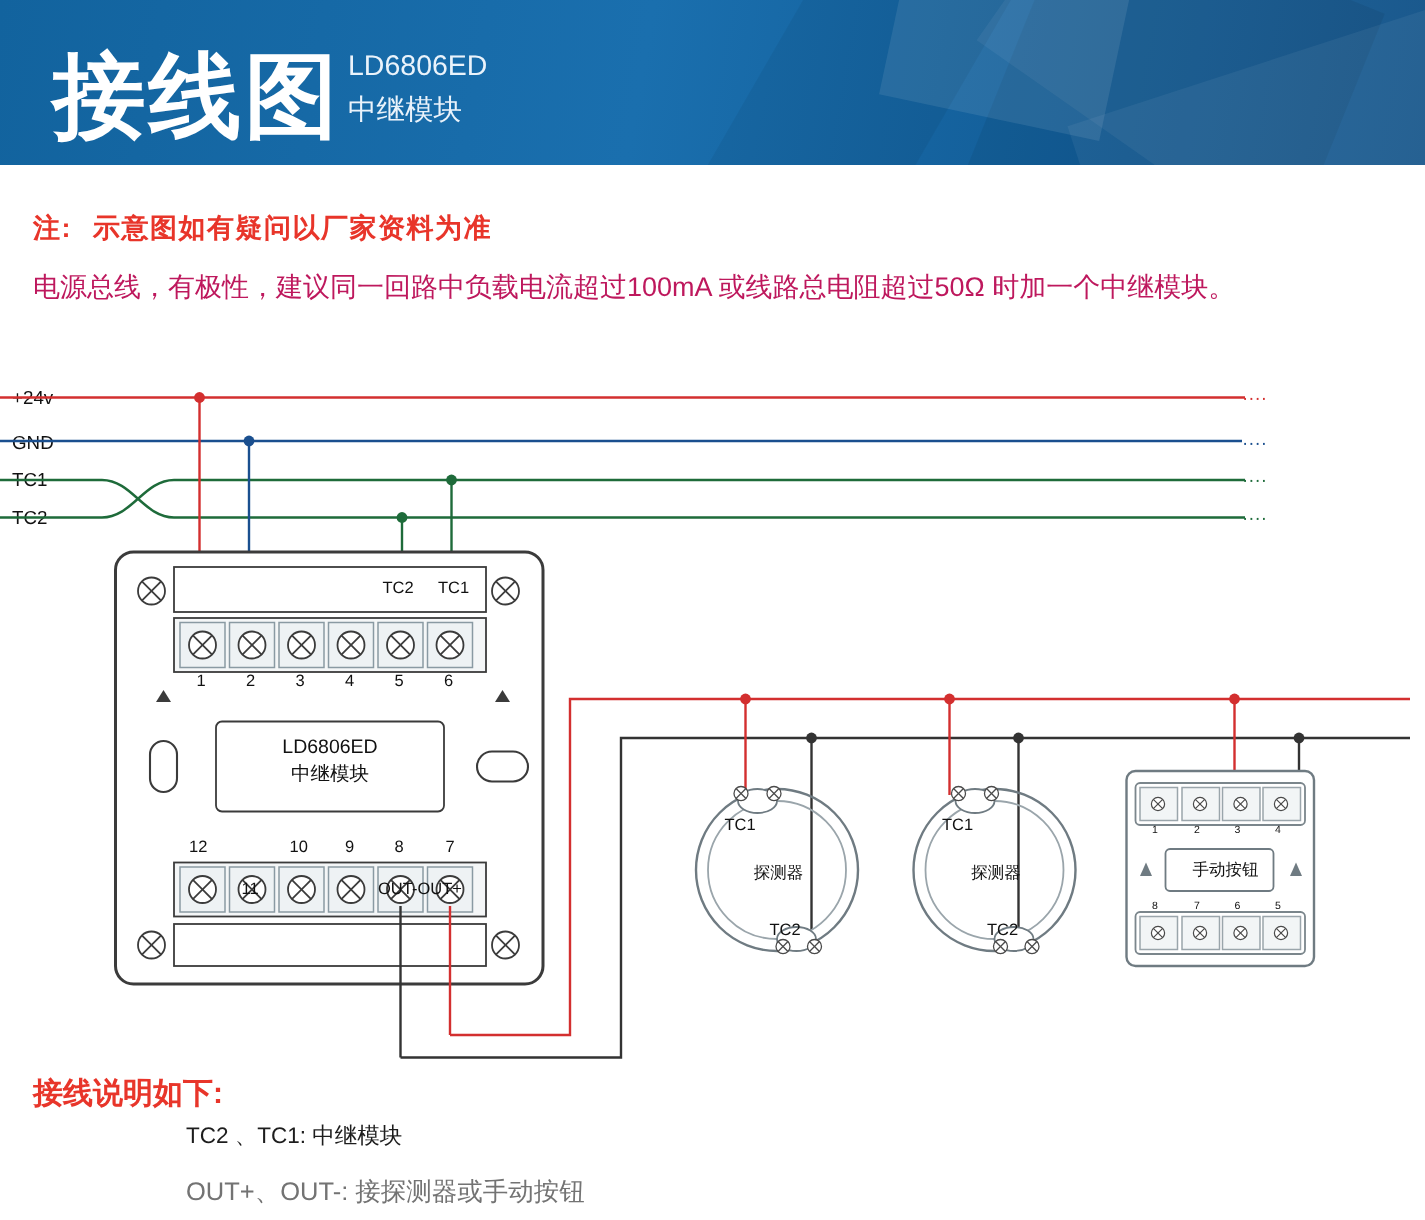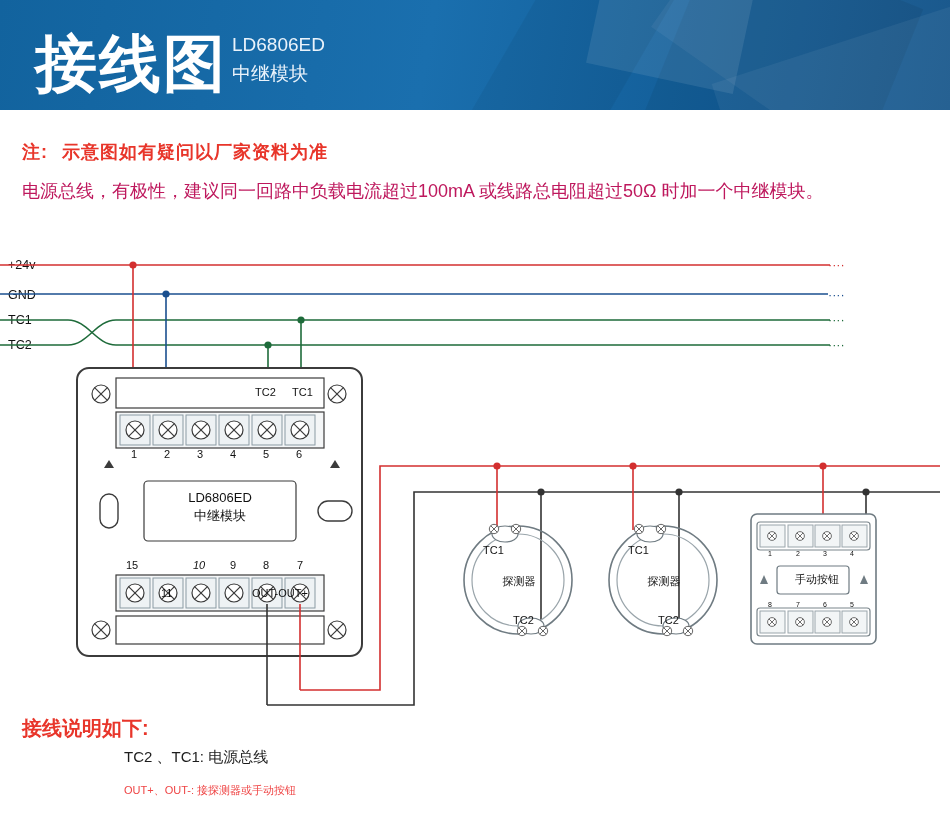--- a/index.html
+++ b/index.html
@@ -44,21 +44,21 @@
   }
   
   .bus-label{position:absolute;font-size:12.5px;color:#111;}
   
   svg.wiring{position:absolute;left:0;top:0;width:950px;height:813px;}
   
   .foot-title{
     position:absolute;left:22px;top:715px;color:#e8352a;font-size:20px;font-weight:bold;
   }
   .foot-l1{position:absolute;left:124px;top:748px;font-size:15px;color:#1d1d1d;}
-  .foot-l2{position:absolute;left:124px;top:783px;font-size:11px;color:#ef4444;}
+  .foot-l2{position:absolute;left:124px;top:783px;font-size:17px;color:#737373;}
   
   .lbl{position:absolute;font-size:11px;color:#111;}
   .mod-name{
     position:absolute;text-align:center;font-size:13px;line-height:18px;color:#111;
   }
   .dev-name{position:absolute;font-size:11px;color:#111;text-align:center;}
 </style>
 </head>
 <body>
 
@@ -320,23 +320,23 @@
 <div class="lbl" style="left:197px;top:448px;">3</div>
 <div class="lbl" style="left:230px;top:448px;">4</div>
 <div class="lbl" style="left:263px;top:448px;">5</div>
 <div class="lbl" style="left:296px;top:448px;">6</div>
 
 <div class="mod-name" style="left:144px;top:489px;width:152px;">
   <div>LD6806ED</div>
   <div>中继模块</div>
 </div>
 
-<div class="lbl" style="left:126px;top:559px;">15</div>
+<div class="lbl" style="left:126px;top:559px;">12</div>
 <div class="lbl" style="left:161px;top:559px;margin-top:28px;">11</div>
-<div class="lbl" style="left:193px;top:559px;font-style:italic;">10</div>
+<div class="lbl" style="left:193px;top:559px;">10</div>
 <div class="lbl" style="left:230px;top:559px;">9</div>
 <div class="lbl" style="left:263px;top:559px;">8</div>
 <div class="lbl" style="left:297px;top:559px;">7</div>
 
 <div class="lbl" style="left:252px;top:587px;">OUT-OUT+</div>
 
 <div class="dev-name" style="left:483px;top:544px;">TC1</div>
 <div class="dev-name" style="left:493px;top:574px;width:52px;font-size:11px;">探测器</div>
 <div class="dev-name" style="left:513px;top:614px;">TC2</div>
 
@@ -350,14 +350,14 @@
 <div class="lbl" style="left:850px;top:550px;font-size:7px;">4</div>
 
 <div class="dev-name" style="left:777px;top:572px;width:80px;font-size:11px;">手动按钮</div>
 
 <div class="lbl" style="left:768px;top:601px;font-size:7px;">8</div>
 <div class="lbl" style="left:796px;top:601px;font-size:7px;">7</div>
 <div class="lbl" style="left:823px;top:601px;font-size:7px;">6</div>
 <div class="lbl" style="left:850px;top:601px;font-size:7px;">5</div>
 
 <div class="foot-title">接线说明如下:</div>
-<div class="foot-l1">TC2 、TC1:  电源总线</div>
+<div class="foot-l1">TC2 、TC1:  中继模块</div>
 <div class="foot-l2">OUT+、OUT-:  接探测器或手动按钮</div>
 
 </body></html>

